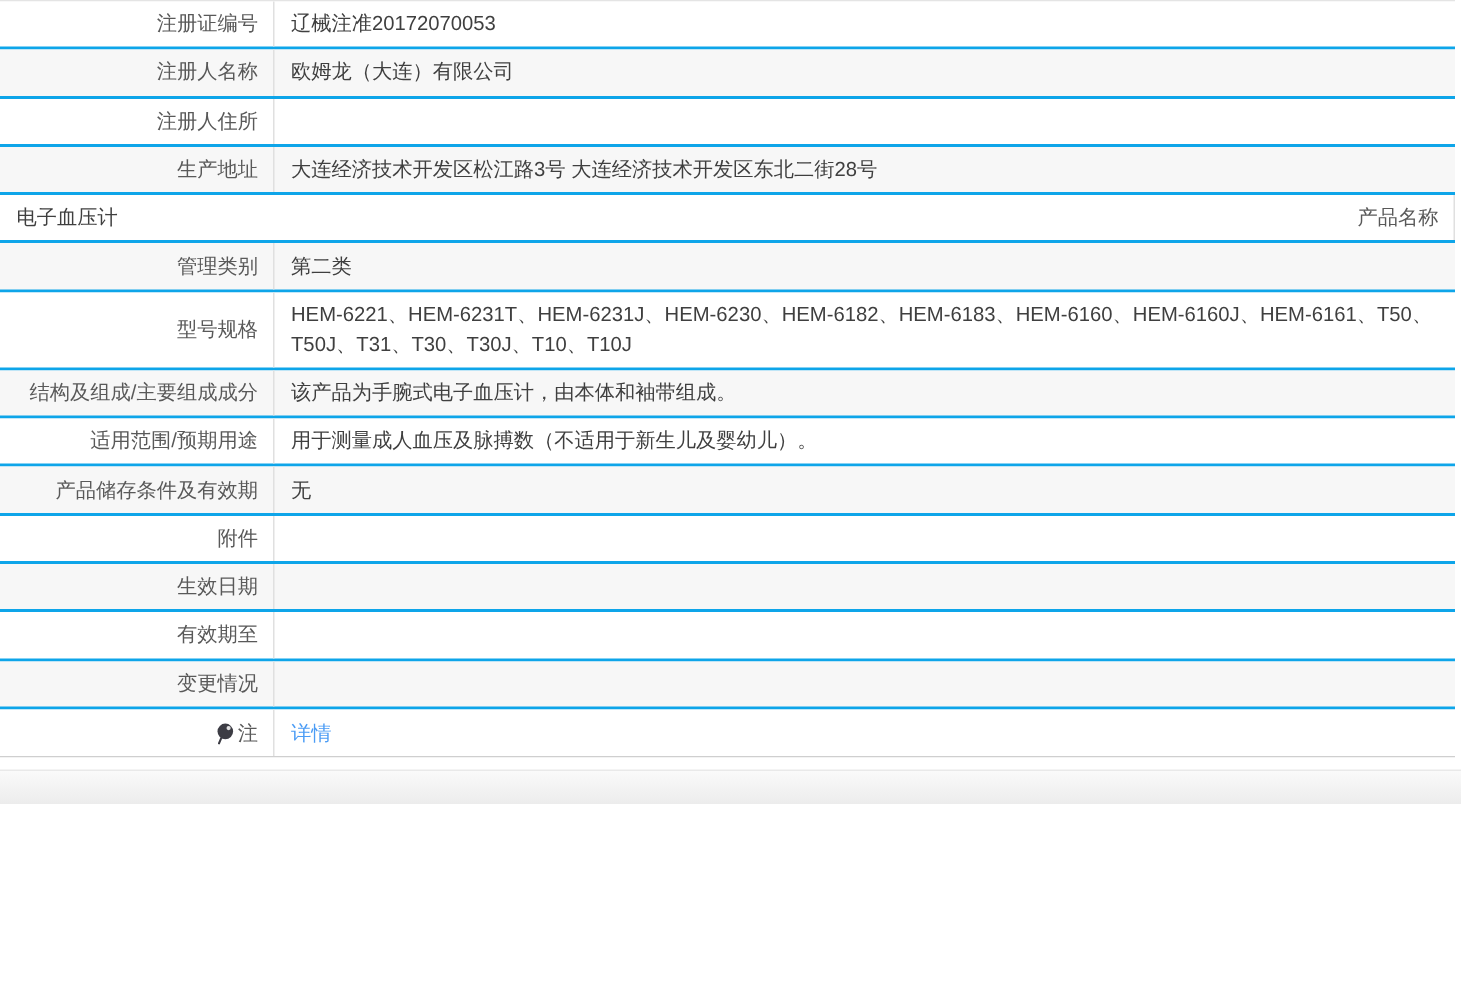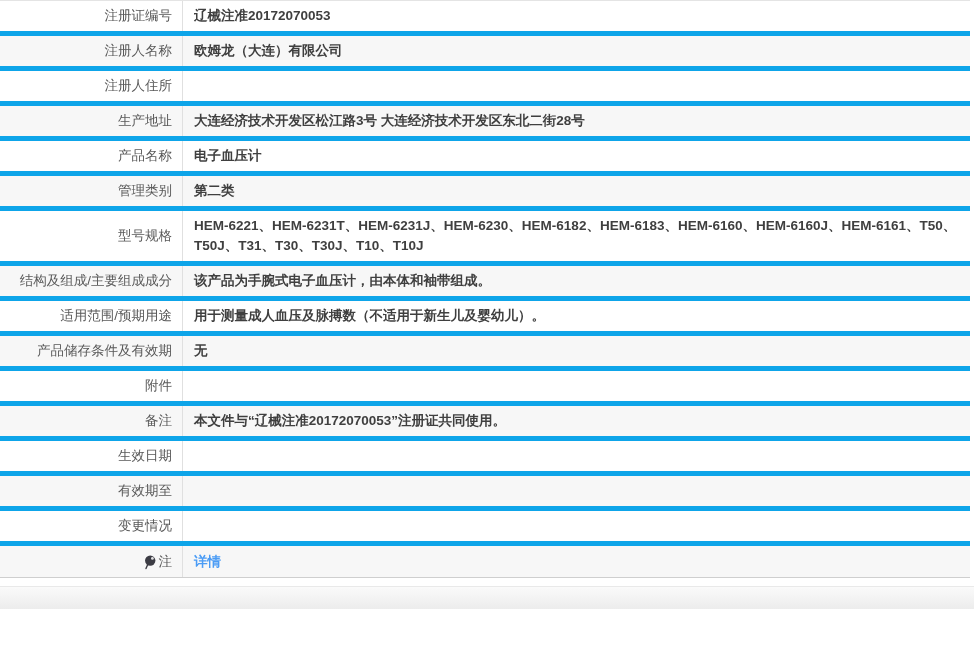--- a/index.html
+++ b/index.html
@@ -13,21 +13,21 @@
   }
   .detail-table {
     width: 970px;
     border-top: 1px solid #e4e4e4;
   }
   .row {
     display: flex;
     align-items: center;
     min-height: 32.3px;
     box-sizing: border-box;
-    border-bottom: 5px solid #0ea5e9;
+    border-bottom: 2px solid #0ea5e9;
     background: #ffffff;
   }
   .row:nth-child(even) {
     background: #f7f7f7;
   }
   .row:last-child {
     border-bottom: 1px solid #cfcfcf;
   }
   .cell {
     box-sizing: border-box;
@@ -46,21 +46,20 @@
     display: flex;
     align-items: center;
     justify-content: flex-end;
   }
   .cell.value {
     flex: 1 1 auto;
     padding-left: 11px;
     padding-right: 10px;
     color: #3f3f3f;
     word-break: break-word;
-    font-weight: bold;
   }
   .note-icon {
     display: inline-flex;
     margin-right: 3px;
     position: relative;
     top: 1px;
   }
   a.details-link {
     color: #4b9cf5;
     text-decoration: none;
@@ -95,22 +94,22 @@
   <div class="row">
     <div class="cell label">注册人住所</div>
   </div>
 
   <div class="row">
     <div class="cell label">生产地址</div>
     <div class="cell value">大连经济技术开发区松江路3号 大连经济技术开发区东北二街28号</div>
   </div>
 
   <div class="row">
+    <div class="cell value">电子血压计</div>
     <div class="cell label">产品名称</div>
-    <div class="cell value">电子血压计</div>
   </div>
 
   <div class="row">
     <div class="cell label">管理类别</div>
     <div class="cell value">第二类</div>
   </div>
 
   <div class="row">
     <div class="cell label">型号规格</div>
     <div class="cell value">HEM-6221、HEM-6231T、HEM-6231J、HEM-6230、HEM-6182、HEM-6183、HEM-6160、HEM-6160J、HEM-6161、T50、T50J、T31、T30、T30J、T10、T10J</div>
@@ -130,24 +129,20 @@
     <div class="cell label">产品储存条件及有效期</div>
     <div class="cell value">无</div>
   </div>
 
   <div class="row">
     <div class="cell label">附件</div>
     <div class="cell value"></div>
   </div>
 
 
-  <div class="row">
-    <div class="cell label">备注</div>
-    <div class="cell value">本文件与“辽械注准20172070053”注册证共同使用。</div>
-  </div>
 
 
 
   <div class="row">
     <div class="cell label">生效日期</div>
     <div class="cell value"></div>
   </div>
 
   <div class="row">
     <div class="cell label">有效期至</div>

